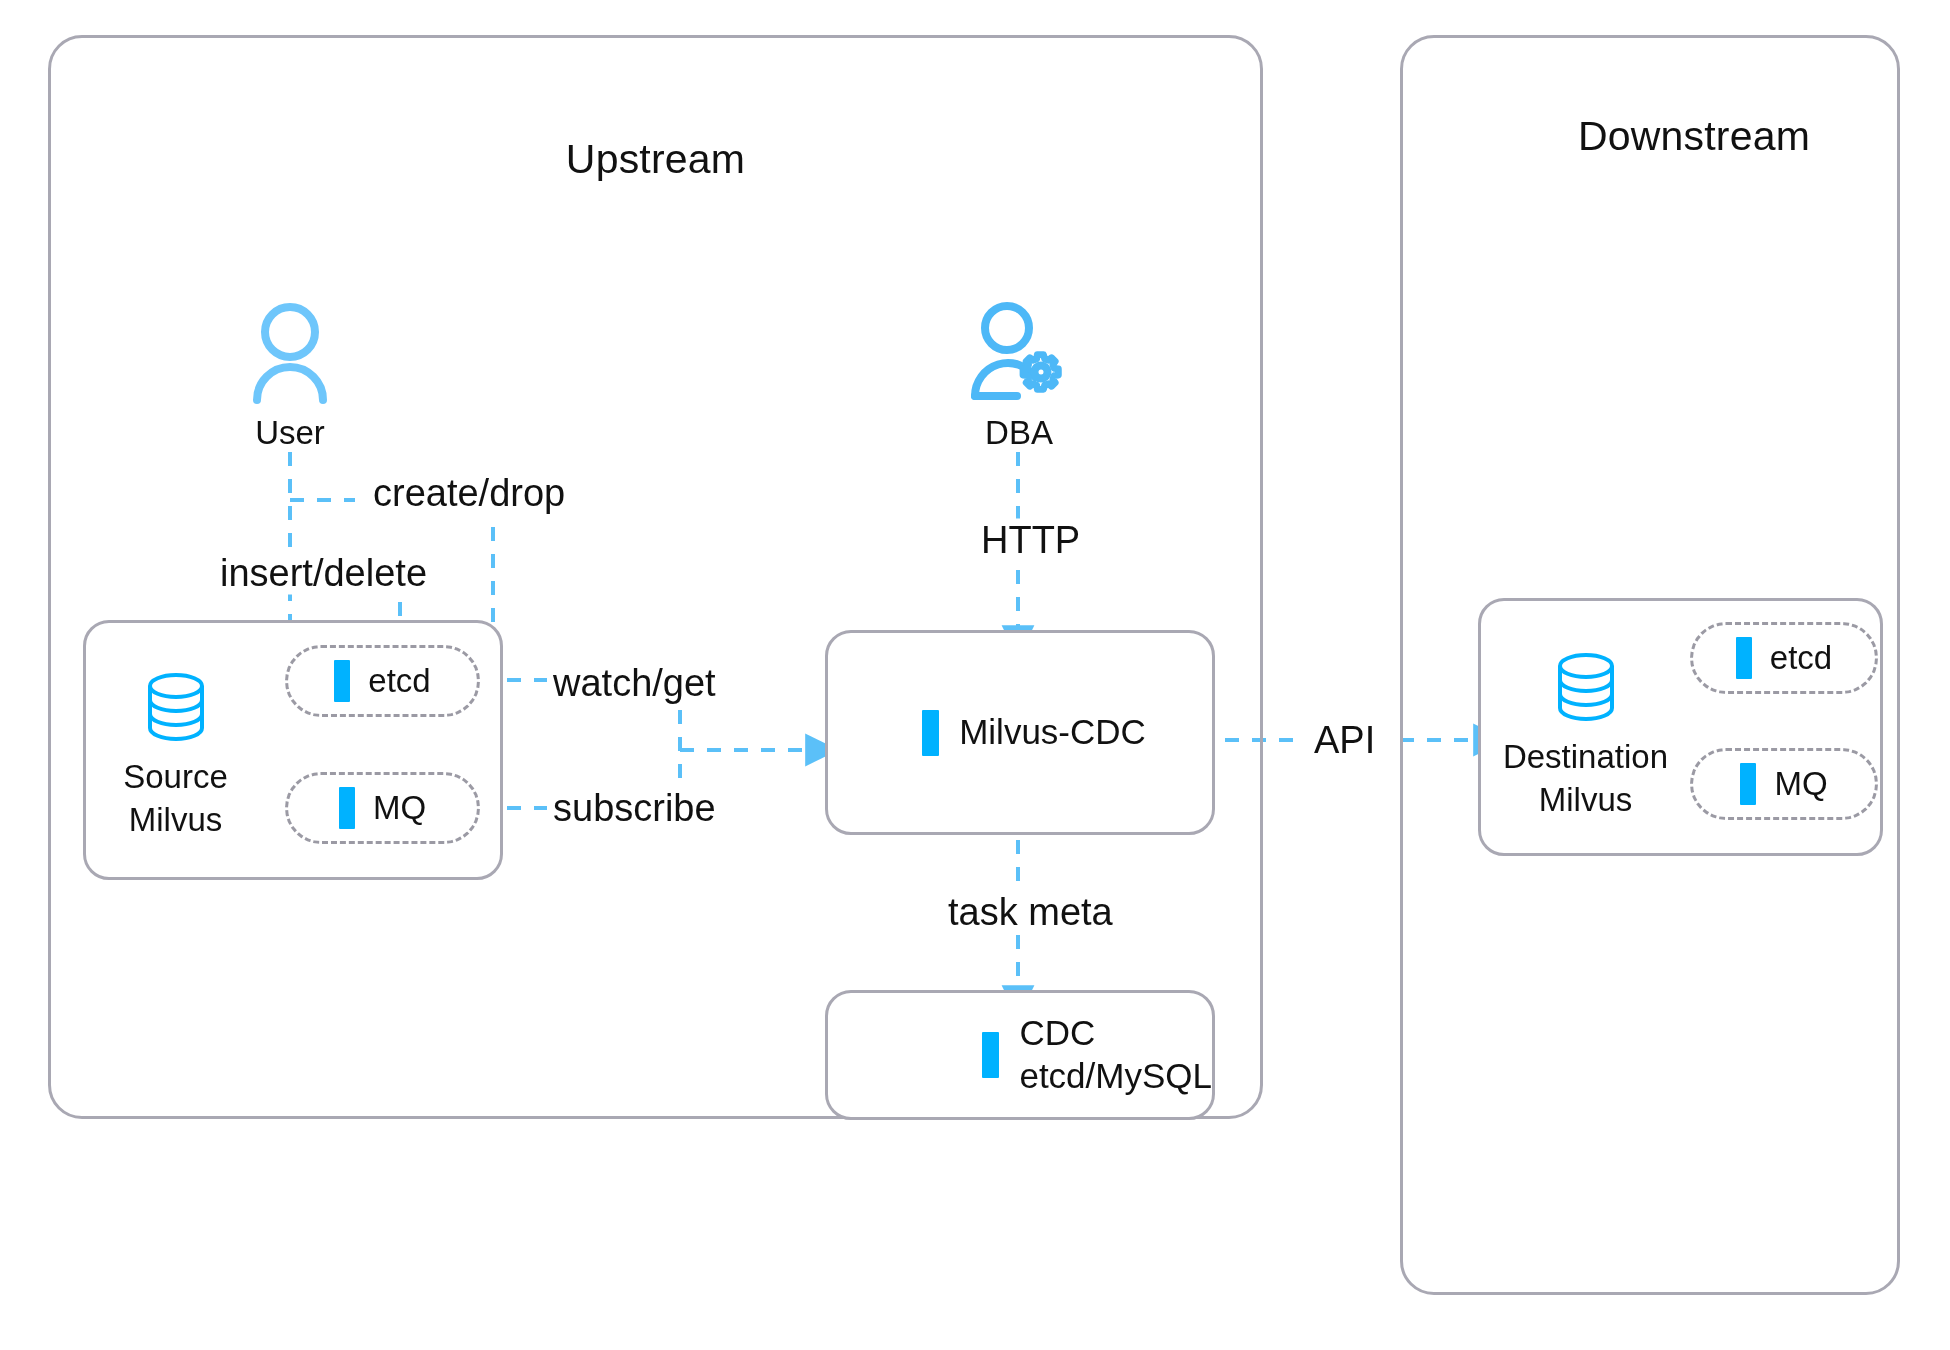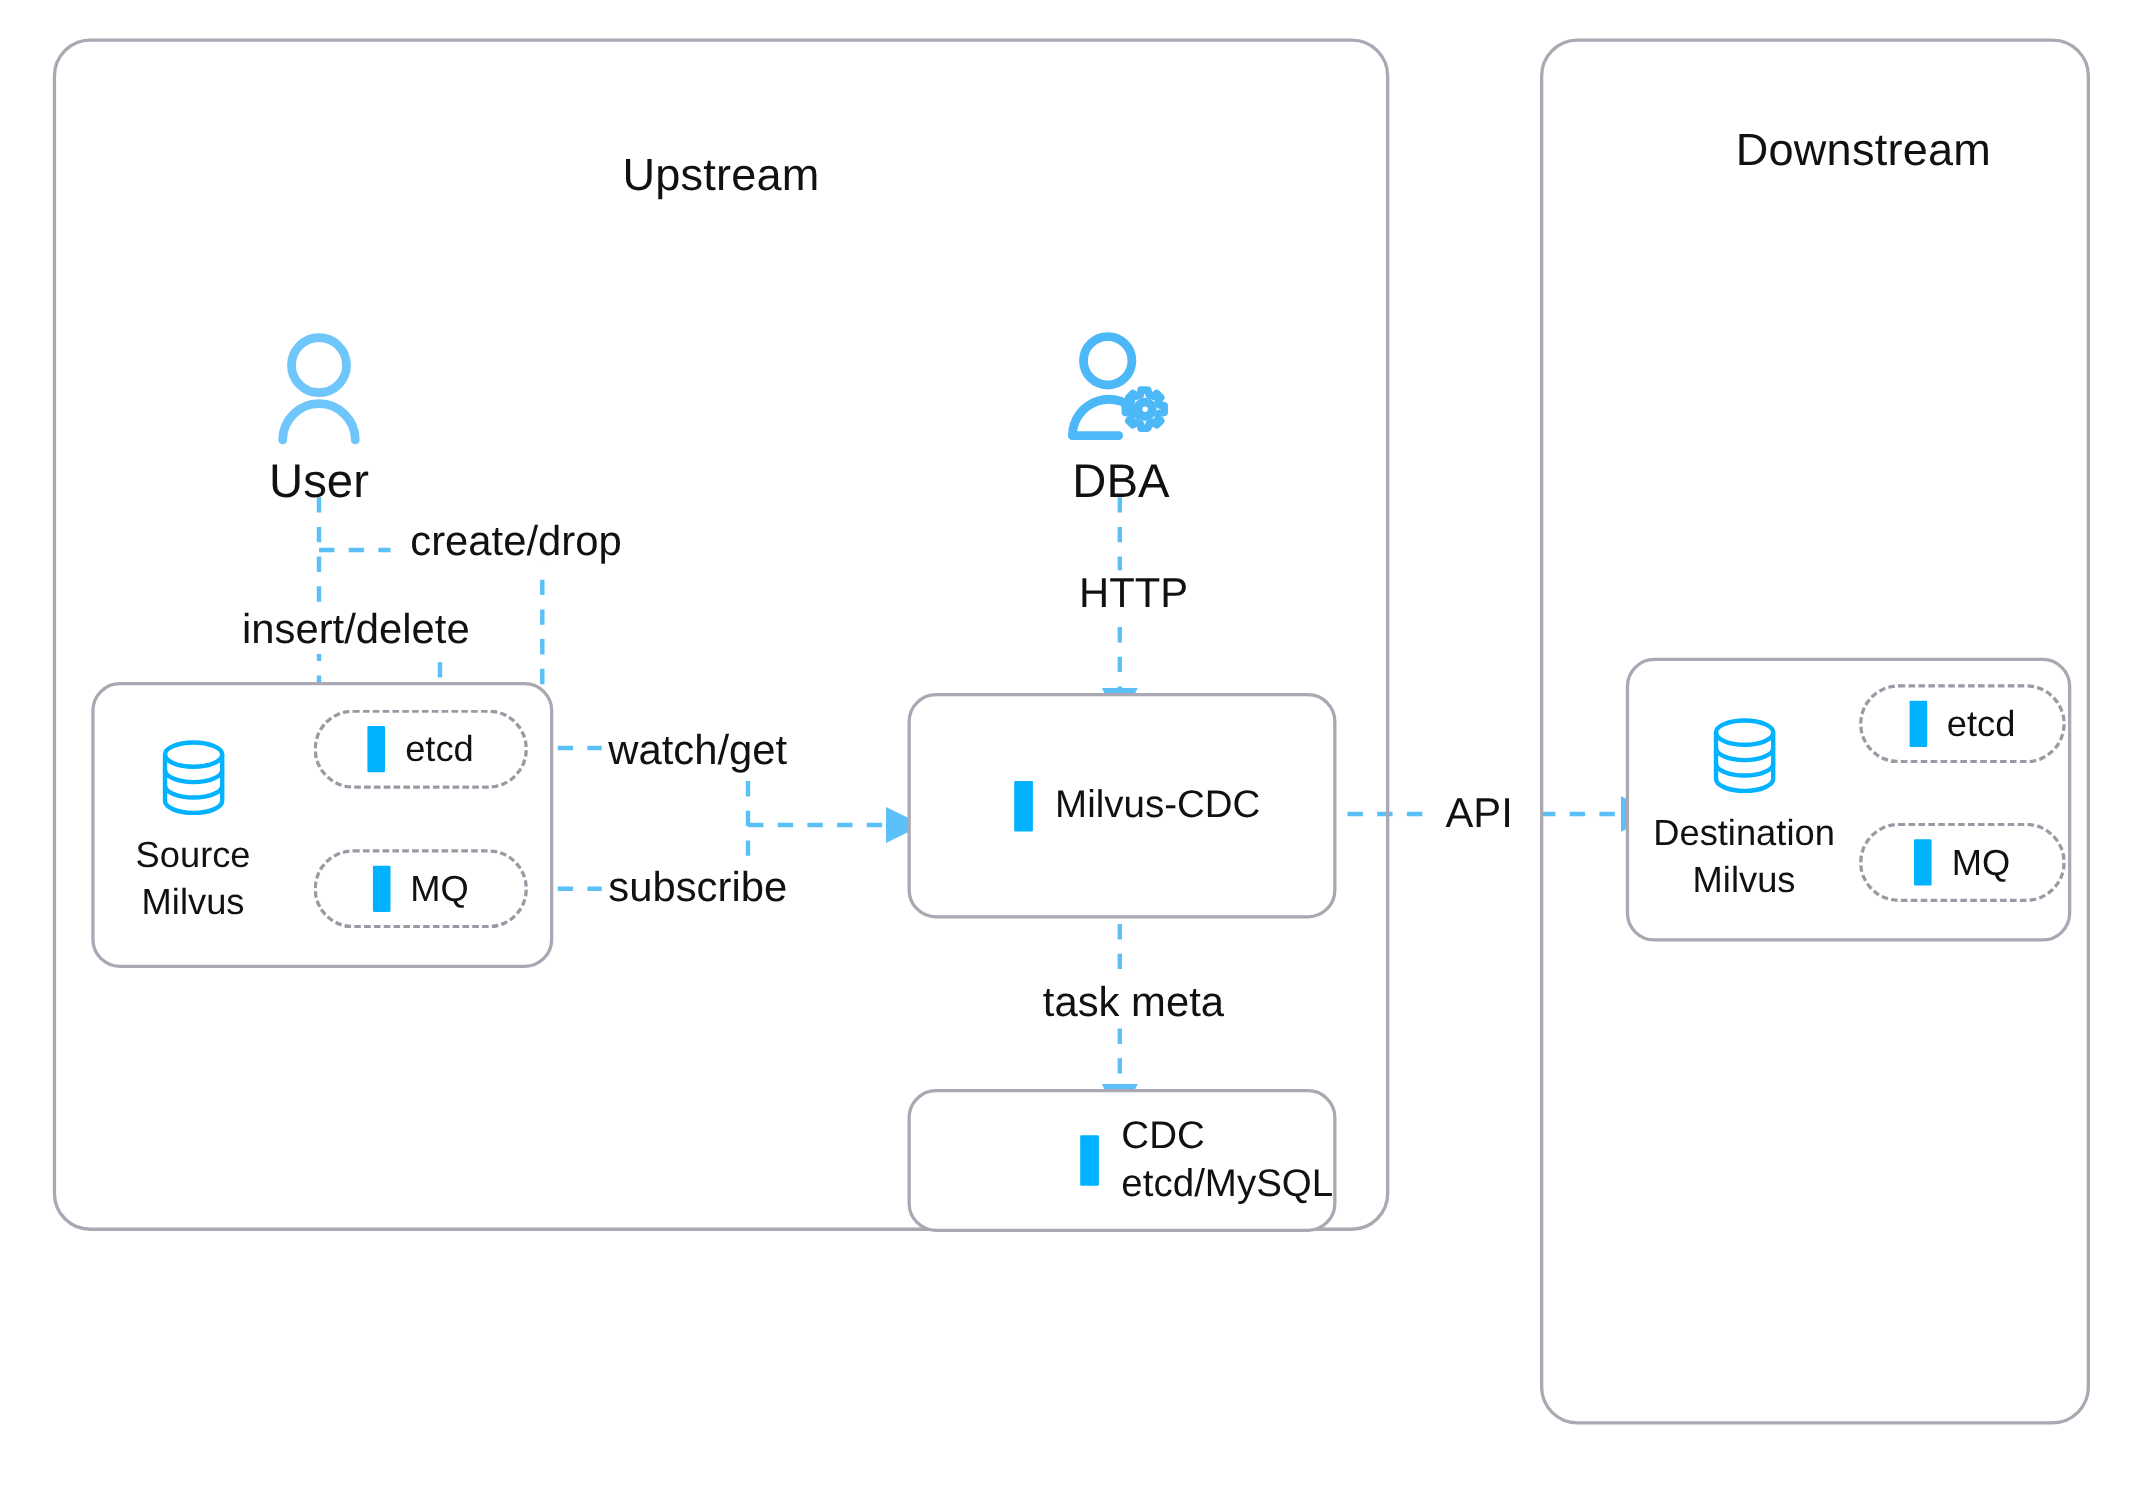--- a/index.html
+++ b/index.html
@@ -109,21 +109,21 @@
 
   
   .actor {
     position: absolute;
     display: flex;
     flex-direction: column;
     align-items: center;
   }
   .actor-label {
     margin-top: 10px;
-    font-size: 43px;
+    font-size: 33px;
     color: #111111;
   }
 
   
   .edge-label {
     position: absolute;
     font-size: 38px;
     color: #111111;
     white-space: nowrap;
     background: #ffffff;

